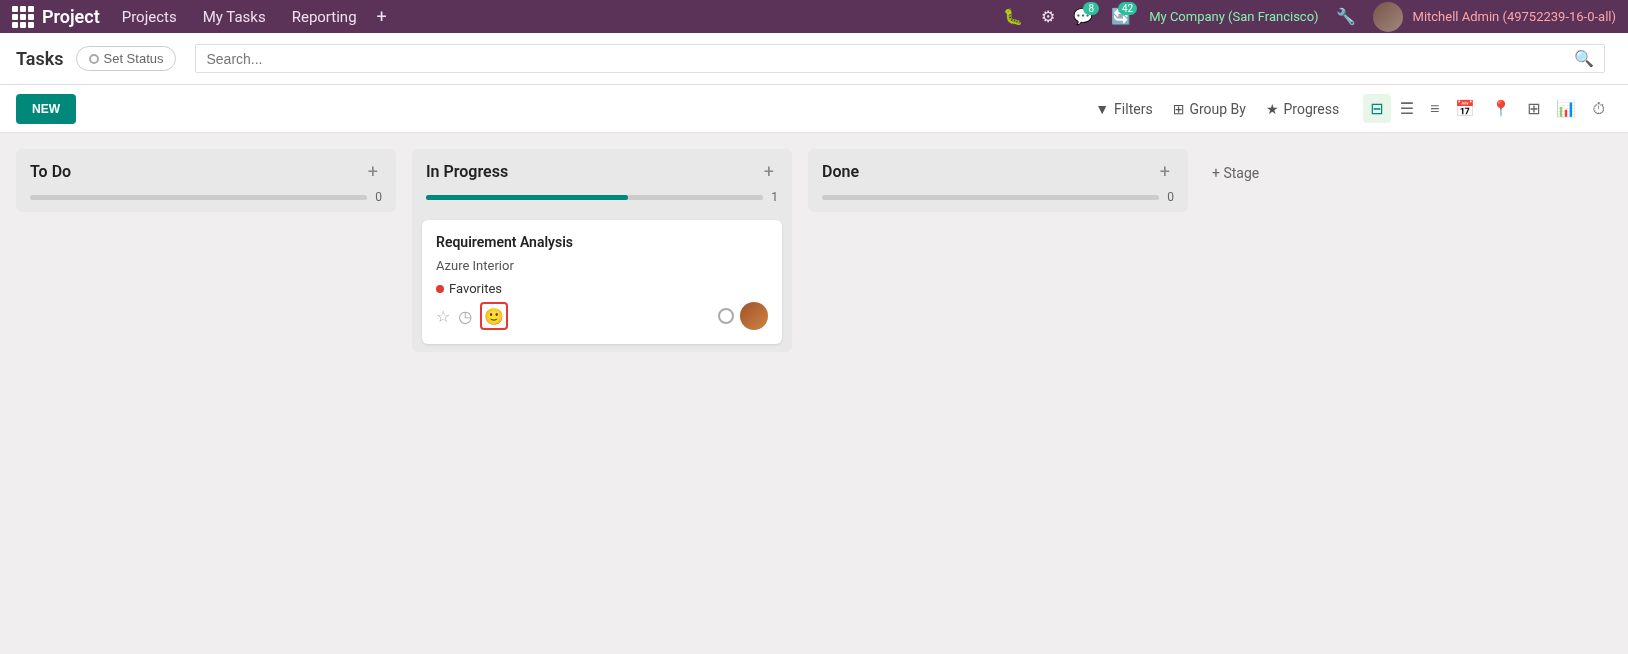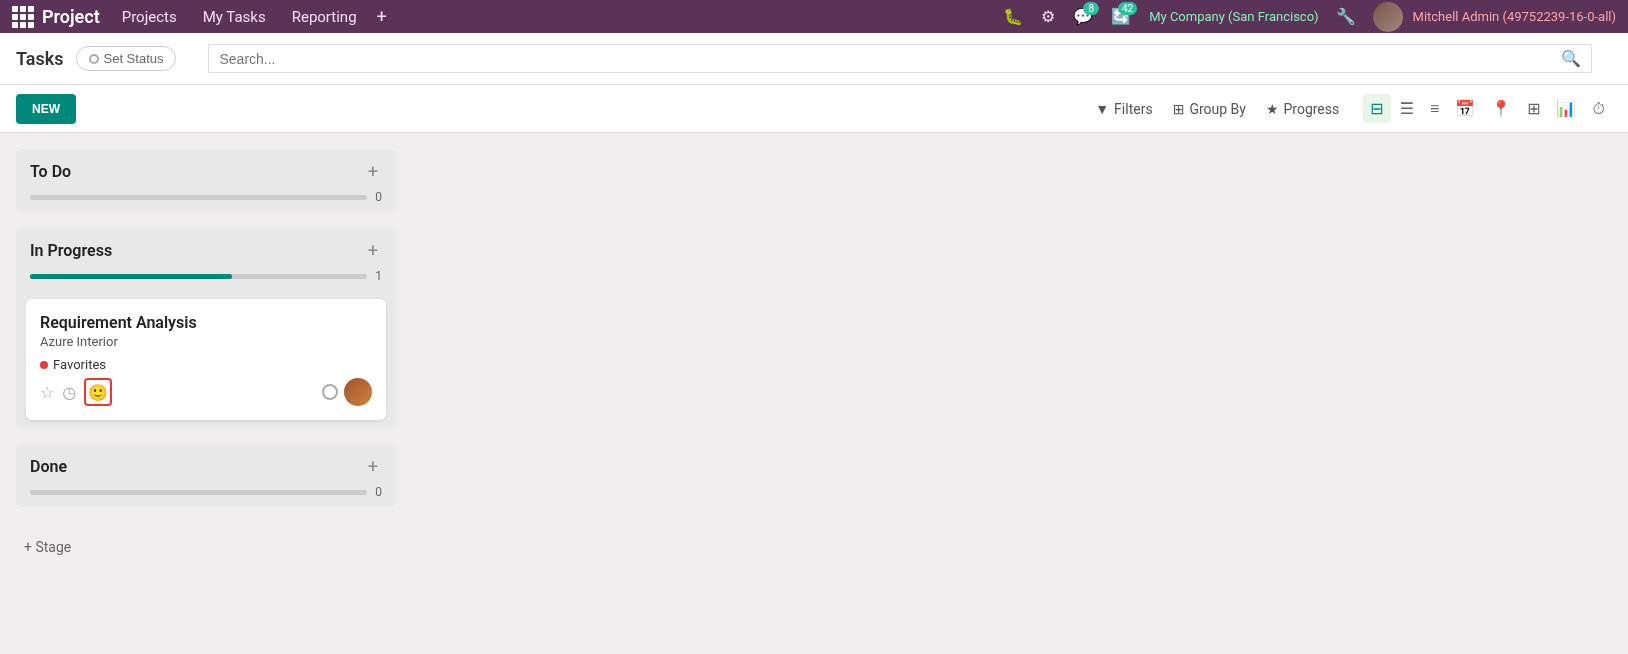--- a/index.html
+++ b/index.html
@@ -57,21 +57,21 @@
     .page-title { font-size: 18px; font-weight: 600; color: #333; }
     .set-status-btn {
       border: 1px solid #ccc; background: #fff; color: #666;
       border-radius: 20px; padding: 4px 12px; cursor: pointer;
       font-size: 13px; display: flex; align-items: center; gap: 5px;
     }
     .set-status-btn .dot { width: 10px; height: 10px; border-radius: 50%; border: 2px solid #aaa; }
     .search-bar {
       flex: 1; display: flex; align-items: center;
       border: 1px solid #ddd; border-radius: 2px;
-      padding: 4px 10px; background: #fff; margin: 0 20px;
+      padding: 4px 10px; background: #fff; margin: 0 7px;
     }
     .search-bar input {
       border: none; outline: none; width: 100%; font-size: 14px; color: #666;
     }
     .search-icon { color: #999; font-size: 16px; }
 
     
     .toolbar {
       background: #fff;
       border-bottom: 1px solid #e0e0e0;
@@ -106,21 +106,20 @@
 
     
     .kanban-area {
       padding: 16px;
       display: flex;
       gap: 16px;
       align-items: flex-start;
       background: #f0eeee;
       min-height: calc(100vh - 144px);
       overflow-x: auto;
-      flex-direction: column;
     }
 
     .kanban-column {
       background: #e8e8e8;
       border-radius: 6px;
       width: 380px;
       min-width: 380px;
       padding: 0;
     }
 
@@ -150,21 +149,21 @@
 
     
     .kanban-card {
       background: #fff;
       border-radius: 6px;
       margin: 8px 10px;
       padding: 14px;
       box-shadow: 0 1px 3px rgba(0,0,0,0.1);
       cursor: pointer;
     }
-    .card-title { font-size: 16px; font-weight: 600; color: #222; margin-bottom: 2px; }
+    .card-title { font-size: 14px; font-weight: 600; color: #222; margin-bottom: 8px; }
     .card-subtitle { font-size: 13px; color: #555; margin-bottom: 8px; }
     .card-tag {
       display: flex; align-items: center; gap: 5px;
       font-size: 13px; color: #333; margin-bottom: 6px;
     }
     .tag-dot { width: 8px; height: 8px; border-radius: 50%; background: #e53935; }
     .card-date { font-size: 13px; color: #333; margin-bottom: 10px; }
     .card-footer {
       display: flex; align-items: center; gap: 8px;
     }

